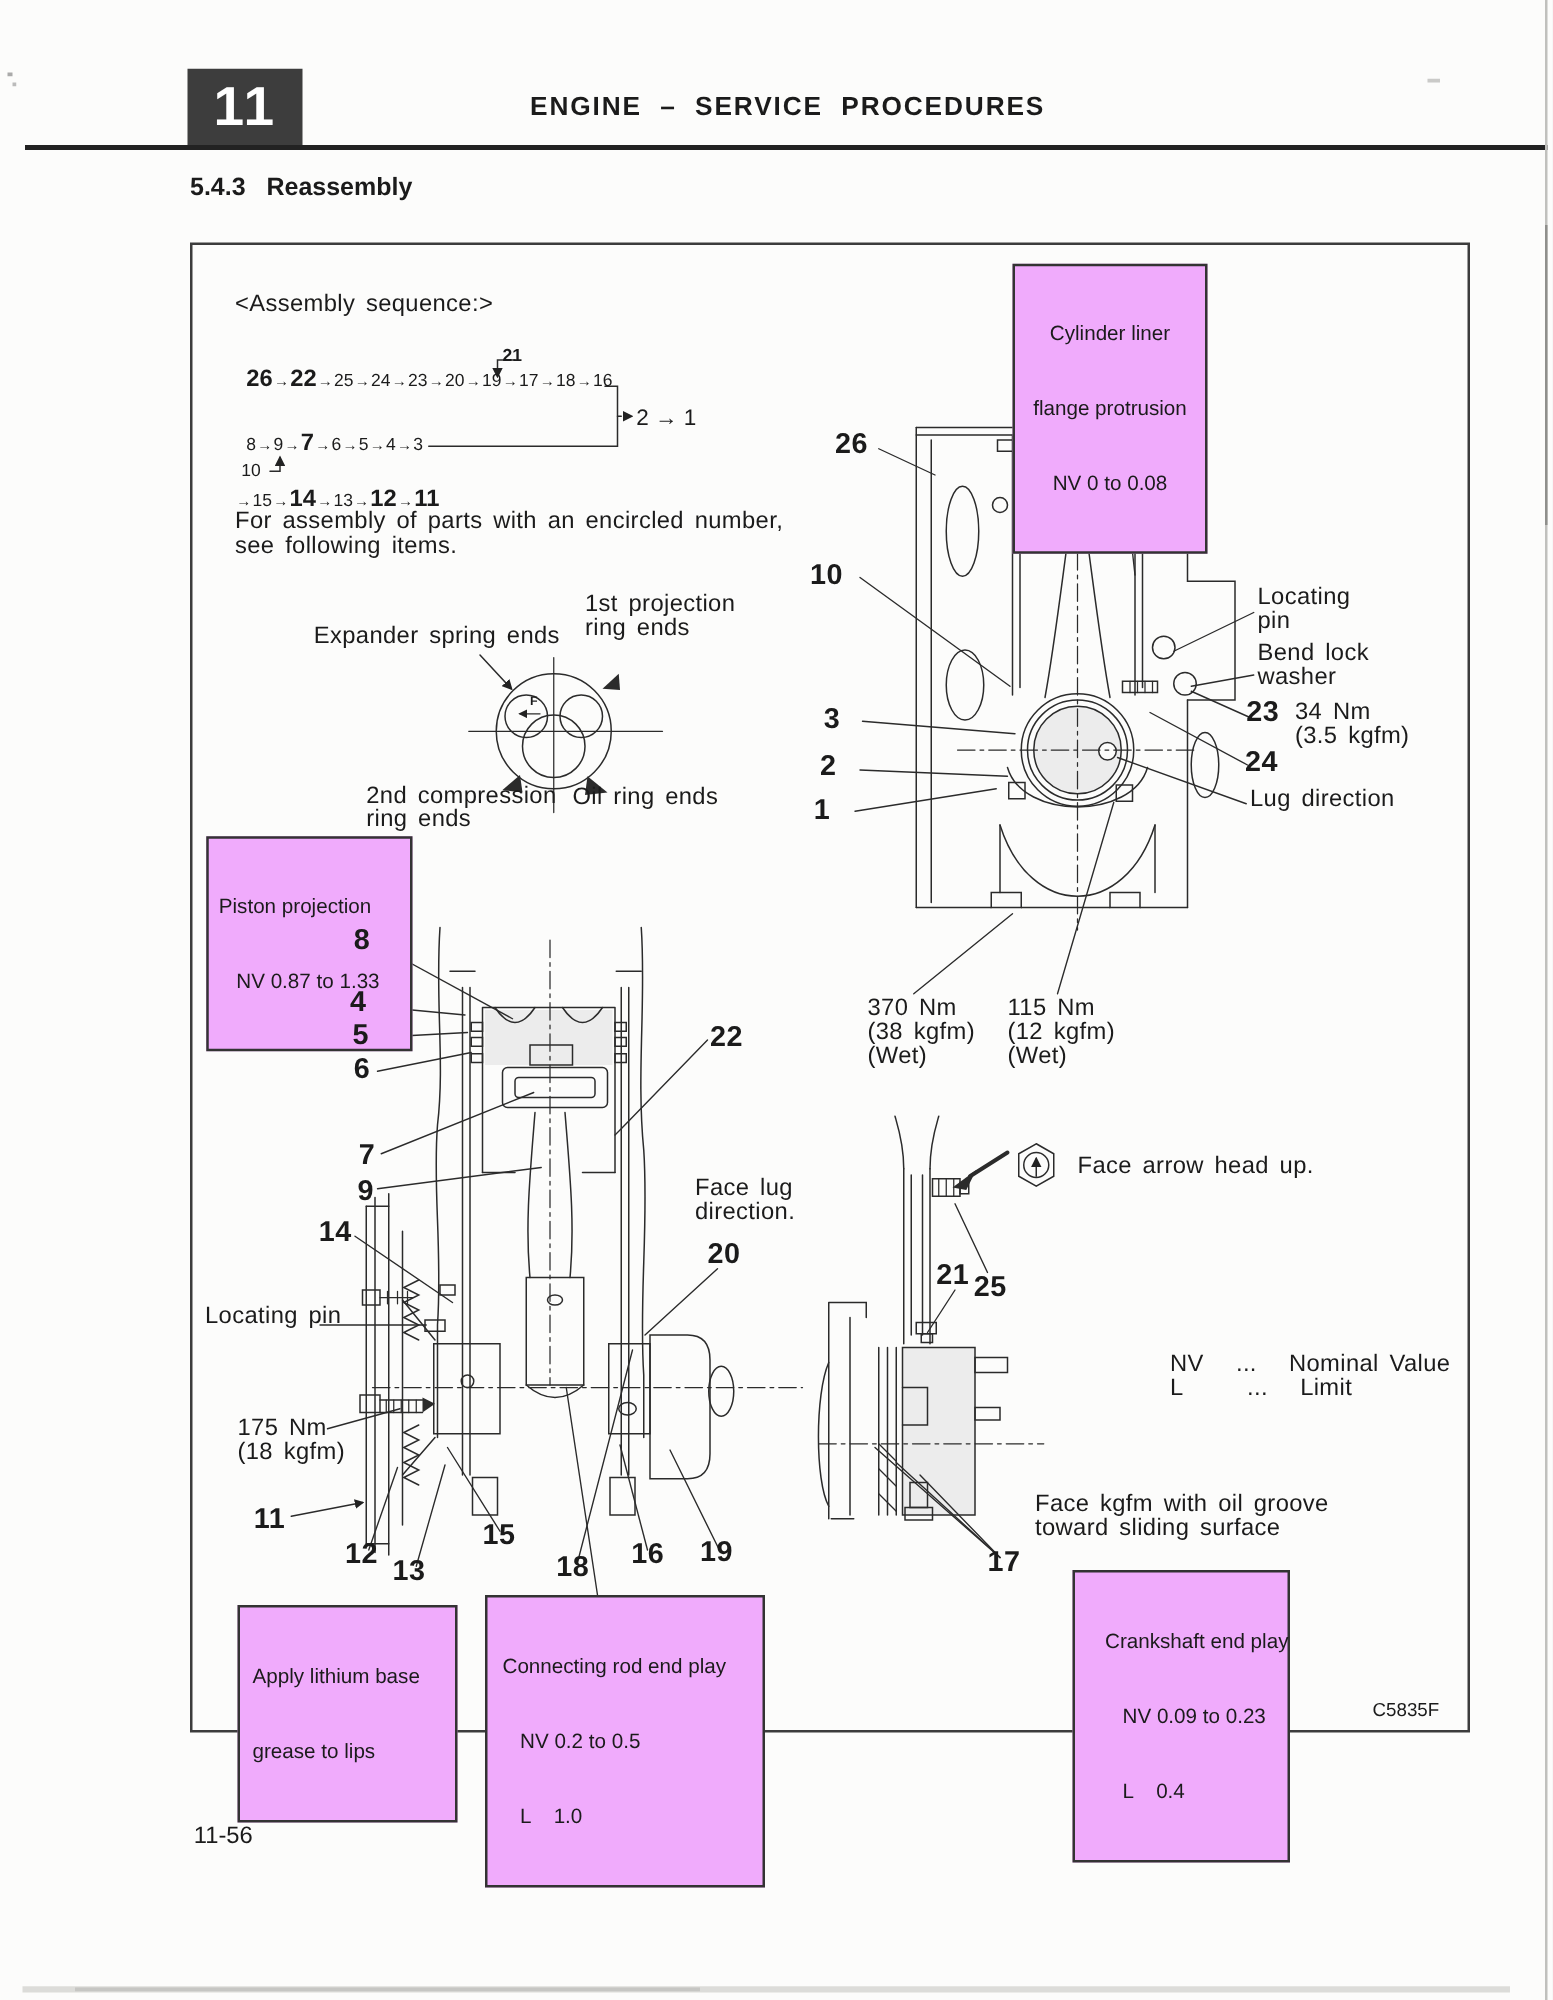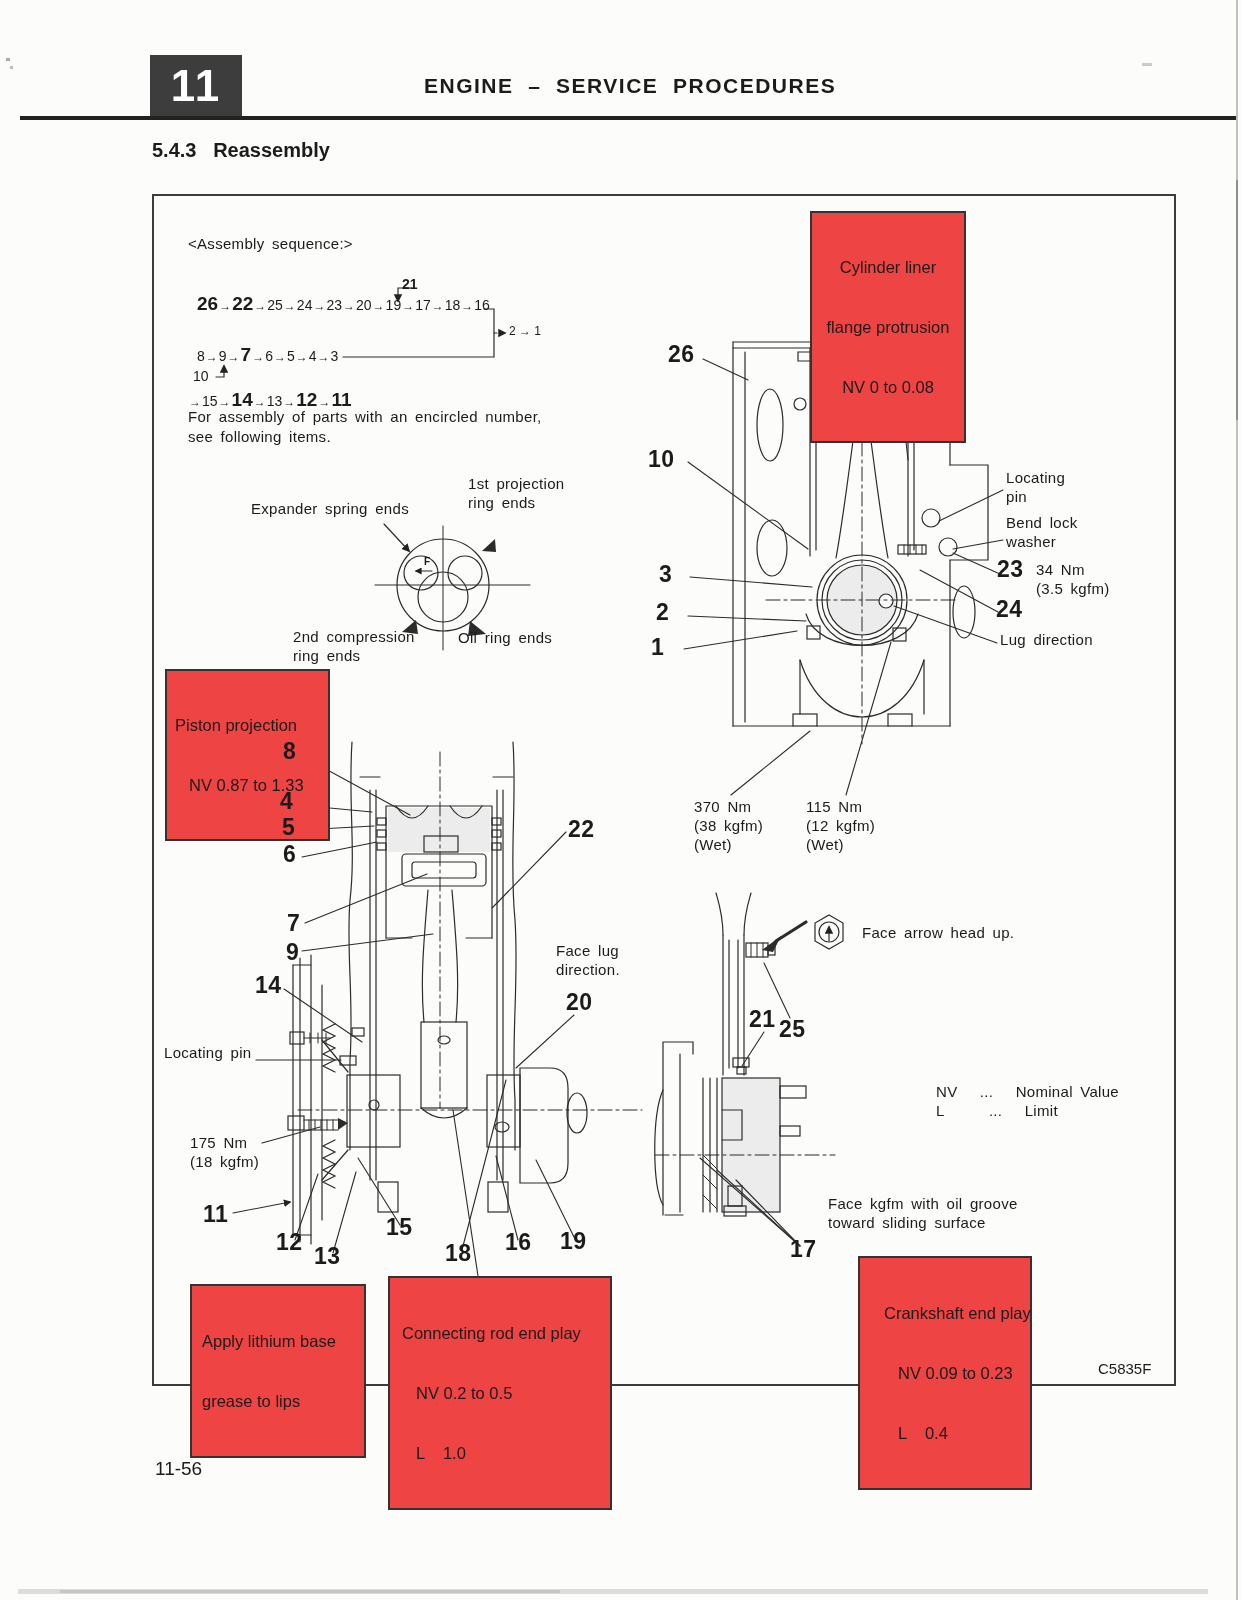--- a/index.html
+++ b/index.html
@@ -3,23 +3,23 @@
 <meta charset="utf-8">
 <style>
   * { margin:0; padding:0; box-sizing:border-box; }
   body { background:#e9e9e7; }
   #page {
     position:relative; width:1242px; height:1600px;
     background:#fcfcfb; overflow:hidden;
     font-family:"Liberation Sans", sans-serif; color:#1b1b1b;
   }
   .abs { position:absolute; }
-  .lbl { font-size:15px; line-height:19.5px; letter-spacing:.3px; word-spacing:3px; white-space:pre; }
+  .lbl { font-size:19px; line-height:19.5px; letter-spacing:.3px; word-spacing:3px; white-space:pre; }
   .co  { font-size:23px; font-weight:700; letter-spacing:.5px; white-space:pre; }
-  .box { border:2px solid #333; background:#ef4444; font-size:16.5px; line-height:20px; white-space:pre; }
+  .box { border:2px solid #333; background:#f0abfc; font-size:16.5px; line-height:20px; white-space:pre; }
   .box div { white-space:pre; }
   .ind { padding-left:14px; }
   .seqrow { display:flex; align-items:baseline; white-space:nowrap; }
   .seqrow .lg { font-size:19px; font-weight:700; }
   .seqrow .md { font-size:14px; font-weight:400; }
   .seqrow .ar { font-size:12px; margin:0 1px; color:#222; }
   svg.art { position:absolute; left:0; top:0; }
   .artifact { pointer-events:none; }
 </style>
 </head>
@@ -239,21 +239,21 @@
       <span class="ar">→</span>
       <span class="md">19</span>
       <span class="ar">→</span>
       <span class="md">17</span>
       <span class="ar">→</span>
       <span class="md">18</span>
       <span class="ar">→</span>
       <span class="md">16</span>
   </div>
   <div class="abs" style="left:402px;top:276px;font-size:14px;font-weight:700;">21</div>
-  <div class="abs" style="left:509px;top:324px;font-size:12px;white-space:pre;">2 → 1</div>
+  <div class="abs" style="left:509px;top:324px;font-size:18px;white-space:pre;">2 → 1</div>
   <div class="abs seqrow" style="left:197px;top:344px;">
     <span class="md">8</span>
       <span class="ar">→</span>
       <span class="md">9</span>
       <span class="ar">→</span>
       <span class="lg">7</span>
       <span class="ar">→</span>
       <span class="md">6</span>
       <span class="ar">→</span>
       <span class="md">5</span>

